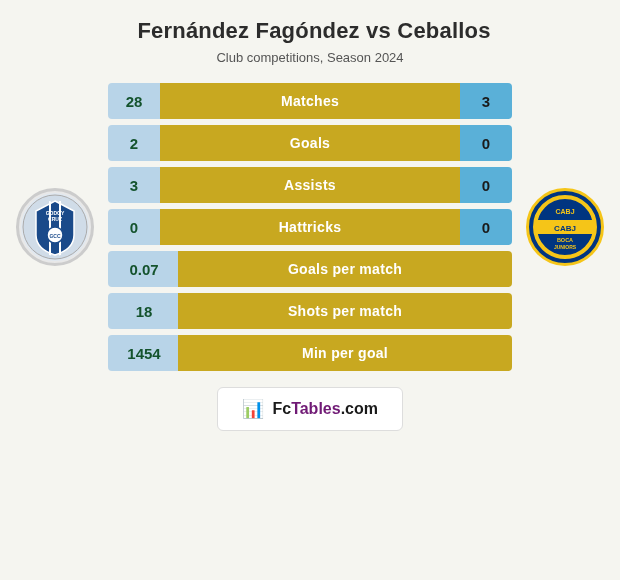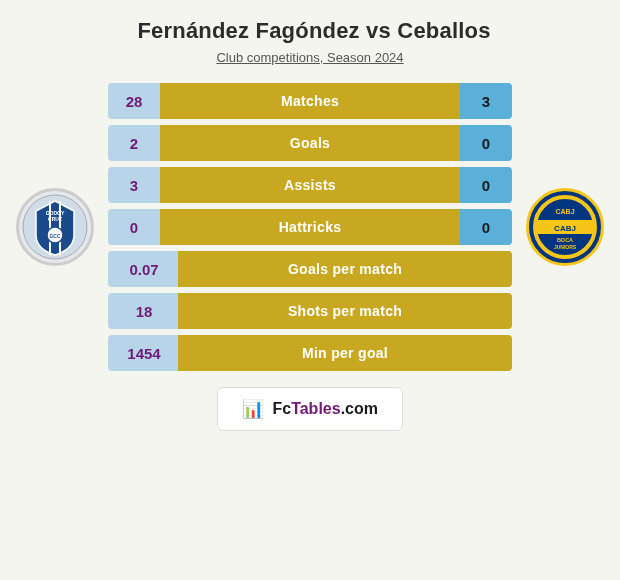--- a/index.html
+++ b/index.html
@@ -28,21 +28,20 @@
       text-align: center;
       letter-spacing: 0.2px;
       margin-left: 8px;
     }
 
     .subtitle {
       font-size: 13px;
       color: #555;
       margin-top: 6px;
       text-align: center;
-      text-decoration: underline;
     }
 
     .content-area {
       display: flex;
       flex-direction: row;
       align-items: center;
       margin-top: 18px;
       width: 100%;
       padding: 0 10px;
     }
@@ -81,21 +80,21 @@
       overflow: hidden;
     }
 
     .stat-left {
       background: #b8d4e8;
       display: flex;
       align-items: center;
       justify-content: center;
       font-size: 15px;
       font-weight: bold;
-      color: #701a75;
+      color: #14532d;
       min-width: 52px;
       padding: 0 10px;
       text-align: right;
     }
 
     .stat-center {
       background: #c8a820;
       flex: 1;
       display: flex;
       align-items: center;

